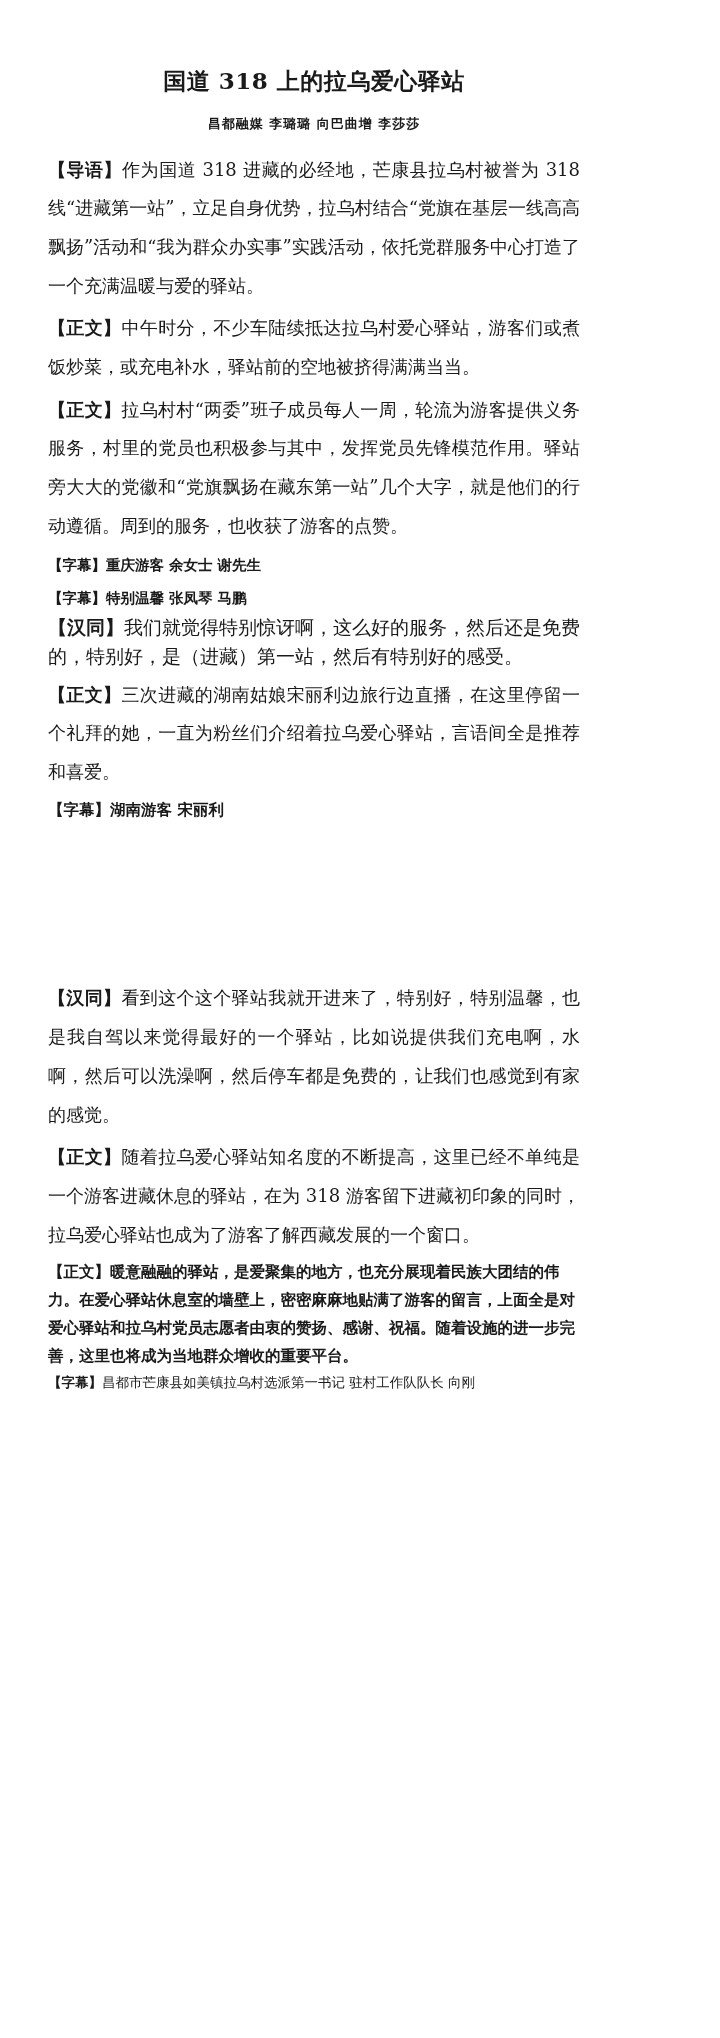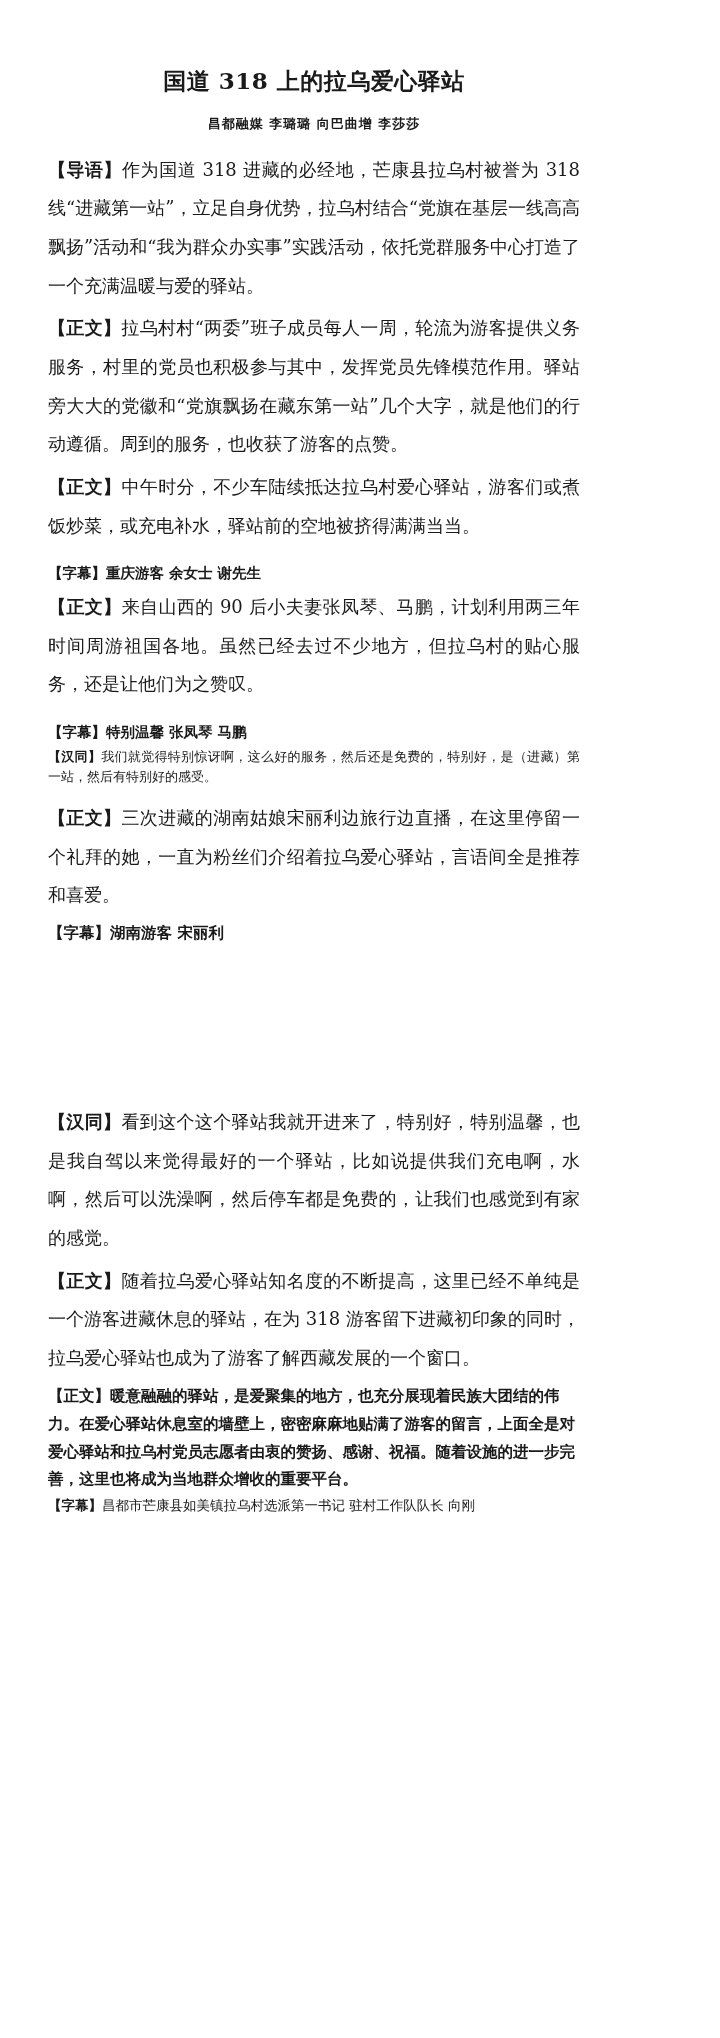--- a/index.html
+++ b/index.html
@@ -47,32 +47,32 @@
   }
   
   .para-dense {
     font-size: 13.5px;
     line-height: 1.55;
     text-align: justify;
     text-justify: inter-ideograph;
     margin: 0 0 4px 0;
   }
   .para-dense-b {
-    font-size: 13px;
+    font-size: 19px;
     line-height: 1.55;
     text-align: justify;
     text-justify: inter-ideograph;
-    margin: 0 0 12px 0;
+    margin: 0 0 4px 0;
   }
   
   .caption-line {
     font-size: 14.5px;
     font-weight: bold;
     line-height: 1.7;
-    margin: 16px 0 2px 0;
+    margin: 8px 0 2px 0;
   }
   .caption-line-lg {
     font-size: 15.5px;
     font-weight: bold;
     line-height: 1.8;
     margin: 0 0 2px 0;
   }
   .tag {
     font-weight: bold;
   }
@@ -85,28 +85,27 @@
 
 <div class="page">
 
   <h1 class="doc-title">国道 318 上的拉乌爱心驿站</h1>
   <div class="byline">昌都融媒 李璐璐 向巴曲增 李莎莎</div>
 
   <div class="body-content">
 
     <p class="para-wide"><span class="tag">【导语】</span><span>作为国道 318 进藏的必经地，芒康县拉乌村被誉为 318 线“进藏第一站”，立足自身优势，拉乌村结合“党旗在基层一线高高飘扬”活动和“我为群众办实事”实践活动，依托党群服务中心打造了一个充满温暖与爱的驿站。</span></p>
 
+    <p class="para-wide"><span class="tag">【正文】</span><span>中午时分，不少车陆续抵达拉乌村爱心驿站，游客们或煮饭炒菜，或充电补水，驿站前的空地被挤得满满当当。</span></p>
+
     <p class="para-wide"><span class="tag">【正文】</span><span>拉乌村村“两委”班子成员每人一周，轮流为游客提供义务服务，村里的党员也积极参与其中，发挥党员先锋模范作用。驿站旁大大的党徽和“党旗飘扬在藏东第一站”几个大字，就是他们的行动遵循。周到的服务，也收获了游客的点赞。</span></p>
-
-    <p class="para-wide"><span class="tag">【正文】</span><span>中午时分，不少车陆续抵达拉乌村爱心驿站，游客们或煮饭炒菜，或充电补水，驿站前的空地被挤得满满当当。</span></p>
 
     <p class="caption-line"><span class="tag">【字幕】</span><span>重庆游客 余女士 谢先生</span></p>
 
 
-    <p class="para-wide"><span class="tag">【正文】</span><span>来自山西的 90 后小夫妻张凤琴、马鹏，计划利用两三年时间周游祖国各地。虽然已经去过不少地方，但拉乌村的贴心服务，还是让他们为之赞叹。</span></p>
 
     <p class="caption-line"><span class="tag">【字幕】</span><span>特别温馨 张凤琴 马鹏</span></p>
 
     <p class="para-dense-b"><span class="tag">【汉同】</span><span>我们就觉得特别惊讶啊，这么好的服务，然后还是免费的，特别好，是（进藏）第一站，然后有特别好的感受。</span></p>
 
     <p class="para-wide"><span class="tag">【正文】</span><span>三次进藏的湖南姑娘宋丽利边旅行边直播，在这里停留一个礼拜的她，一直为粉丝们介绍着拉乌爱心驿站，言语间全是推荐和喜爱。</span></p>
 
     <p class="caption-line-lg"><span class="tag">【字幕】</span><span>湖南游客 宋丽利</span></p>
 
     <div class="gap-large"></div>

